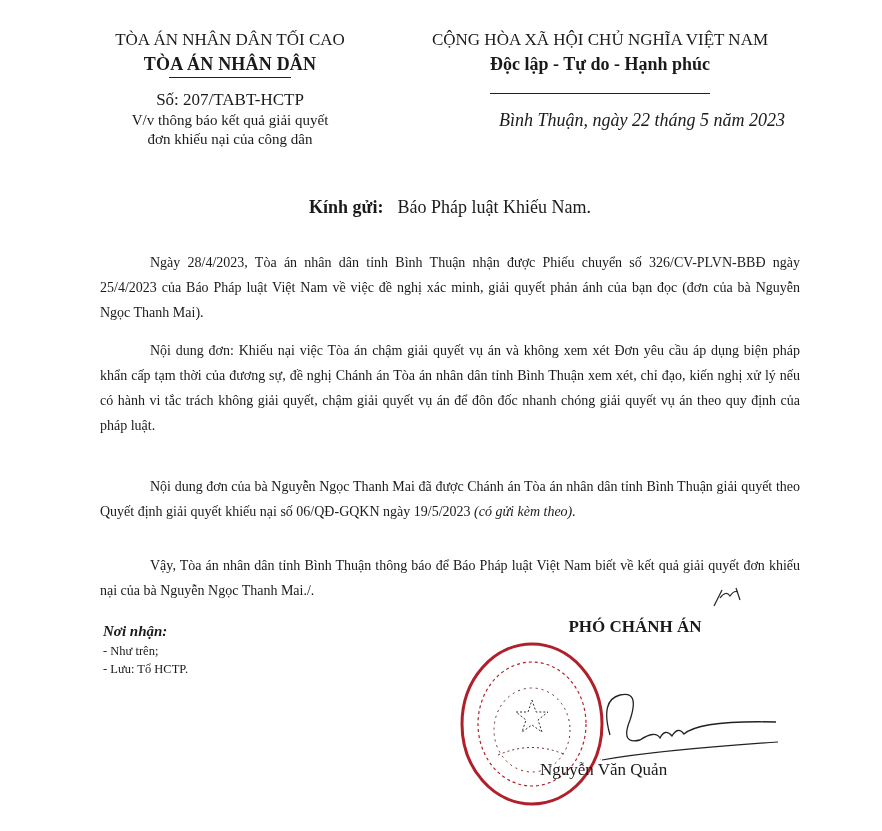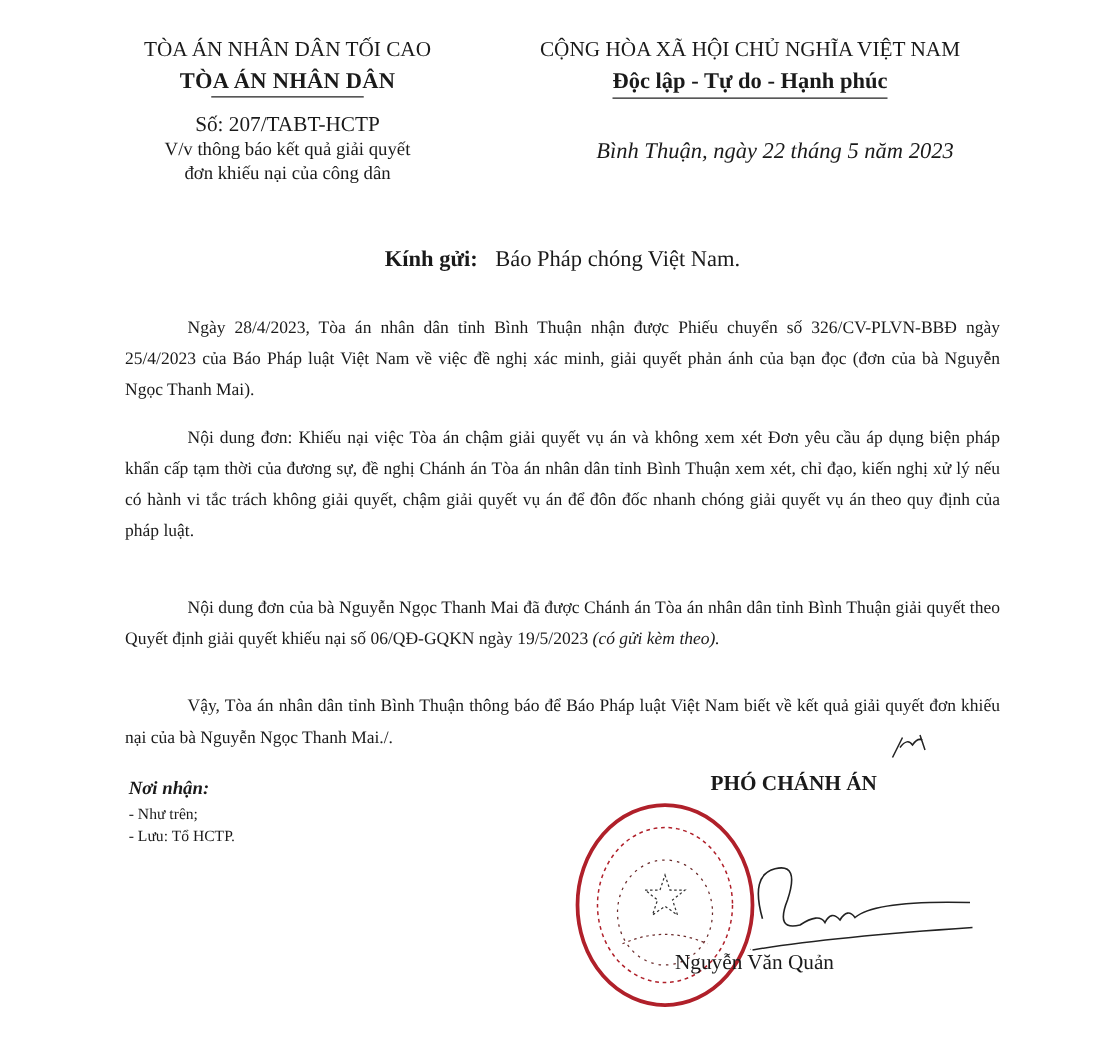--- a/index.html
+++ b/index.html
@@ -11,22 +11,22 @@
   .abs { position: absolute; }
   .center { text-align: center; }
   .hdr-left { left: 90px; top: 28px; width: 280px; }
   .hdr-left .l1 { font-size: 17px; line-height: 24px; }
   .hdr-left .l2, .hdr-left .l3 { font-size: 18px; line-height: 24px; font-weight: bold; letter-spacing: 0.2px; }
   .hdr-left .rule { width: 122px; height: 1px; background: #222; margin: 1px auto 0; }
   .hdr-left .so { font-size: 17px; line-height: 22px; margin-top: 11px; }
   .hdr-left .vv { font-size: 15px; line-height: 19px; }
   .hdr-right { left: 400px; top: 28px; width: 400px; }
   .hdr-right .l1 { font-size: 17px; line-height: 24px; font-weight: normal; }
-  .hdr-right .l2 { font-size: 18px; line-height: 24px; font-weight: bold; display: inline-block; border-bottom: 1px solid #222; padding-bottom: 2px; }
-  .date { left: 420px; top: 110px; width: 400px; font-size: 18px; font-style: italic; }
+  .hdr-right .l2 { font-size: 18px; line-height: 24px; font-weight: bold; display: inline-block; border-bottom: 1px solid #222; padding-bottom: 17px; }
+  .date { left: 442px; top: 110px; width: 400px; font-size: 18px; font-style: italic; }
   .kinh { left: 100px; top: 197px; width: 700px; font-size: 18px; }
   .kinh b { font-weight: bold; margin-right: 14px; }
   .body { left: 100px; width: 700px; font-size: 14px; line-height: 25px; text-align: justify; }
   .body p { margin: 0; text-indent: 50px; }
   .p1 { top: 250px; }
   .p2 { top: 338px; }
   .p3 { top: 474px; }
   .p4 { top: 553px; }
   .recipients { left: 103px; top: 620px; }
   .recipients .t { font-size: 15px; font-style: italic; font-weight: bold; line-height: 22px; }
@@ -51,21 +51,21 @@
 </div>
 
 <div class="abs hdr-right center">
   <div class="l1">CỘNG HÒA XÃ HỘI CHỦ NGHĨA VIỆT NAM</div>
   <div class="l2">Độc lập - Tự do - Hạnh phúc</div>
 </div>
 
 <div class="abs date center">Bình Thuận, ngày 22 tháng 5 năm 2023</div>
 
 <div class="abs kinh center">
-  <b>Kính gửi:</b><span>Báo Pháp chóng Việt Nam.</span>
+  <b>Kính gửi:</b><span>Báo Pháp luật Khiếu Nam.</span>
 </div>
 
 <div class="abs body p1">
     <p>Ngày 28/4/2023, Tòa án nhân dân tỉnh Bình Thuận nhận được Phiếu chuyển số 326/CV-PLVN-BBĐ ngày 25/4/2023 của Báo Pháp luật Việt Nam về việc đề nghị xác minh, giải quyết phản ánh của bạn đọc (đơn của bà Nguyễn Ngọc Thanh Mai).</p>
   </div>
 <div class="abs body p2">
     <p>Nội dung đơn: Khiếu nại việc Tòa án chậm giải quyết vụ án và không xem xét Đơn yêu cầu áp dụng biện pháp khẩn cấp tạm thời của đương sự, đề nghị Chánh án Tòa án nhân dân tỉnh Bình Thuận xem xét, chỉ đạo, kiến nghị xử lý nếu có hành vi tắc trách không giải quyết, chậm giải quyết vụ án để đôn đốc nhanh chóng giải quyết vụ án theo quy định của pháp luật.</p>
   </div>
 <div class="abs body p3">
     <p><span>Nội dung đơn của bà Nguyễn Ngọc Thanh Mai đã được Chánh án Tòa án nhân dân tỉnh Bình Thuận giải quyết theo Quyết định giải quyết khiếu nại số 06/QĐ-GQKN ngày 19/5/2023 </span><span class="italic">(có gửi kèm theo).</span></p>

